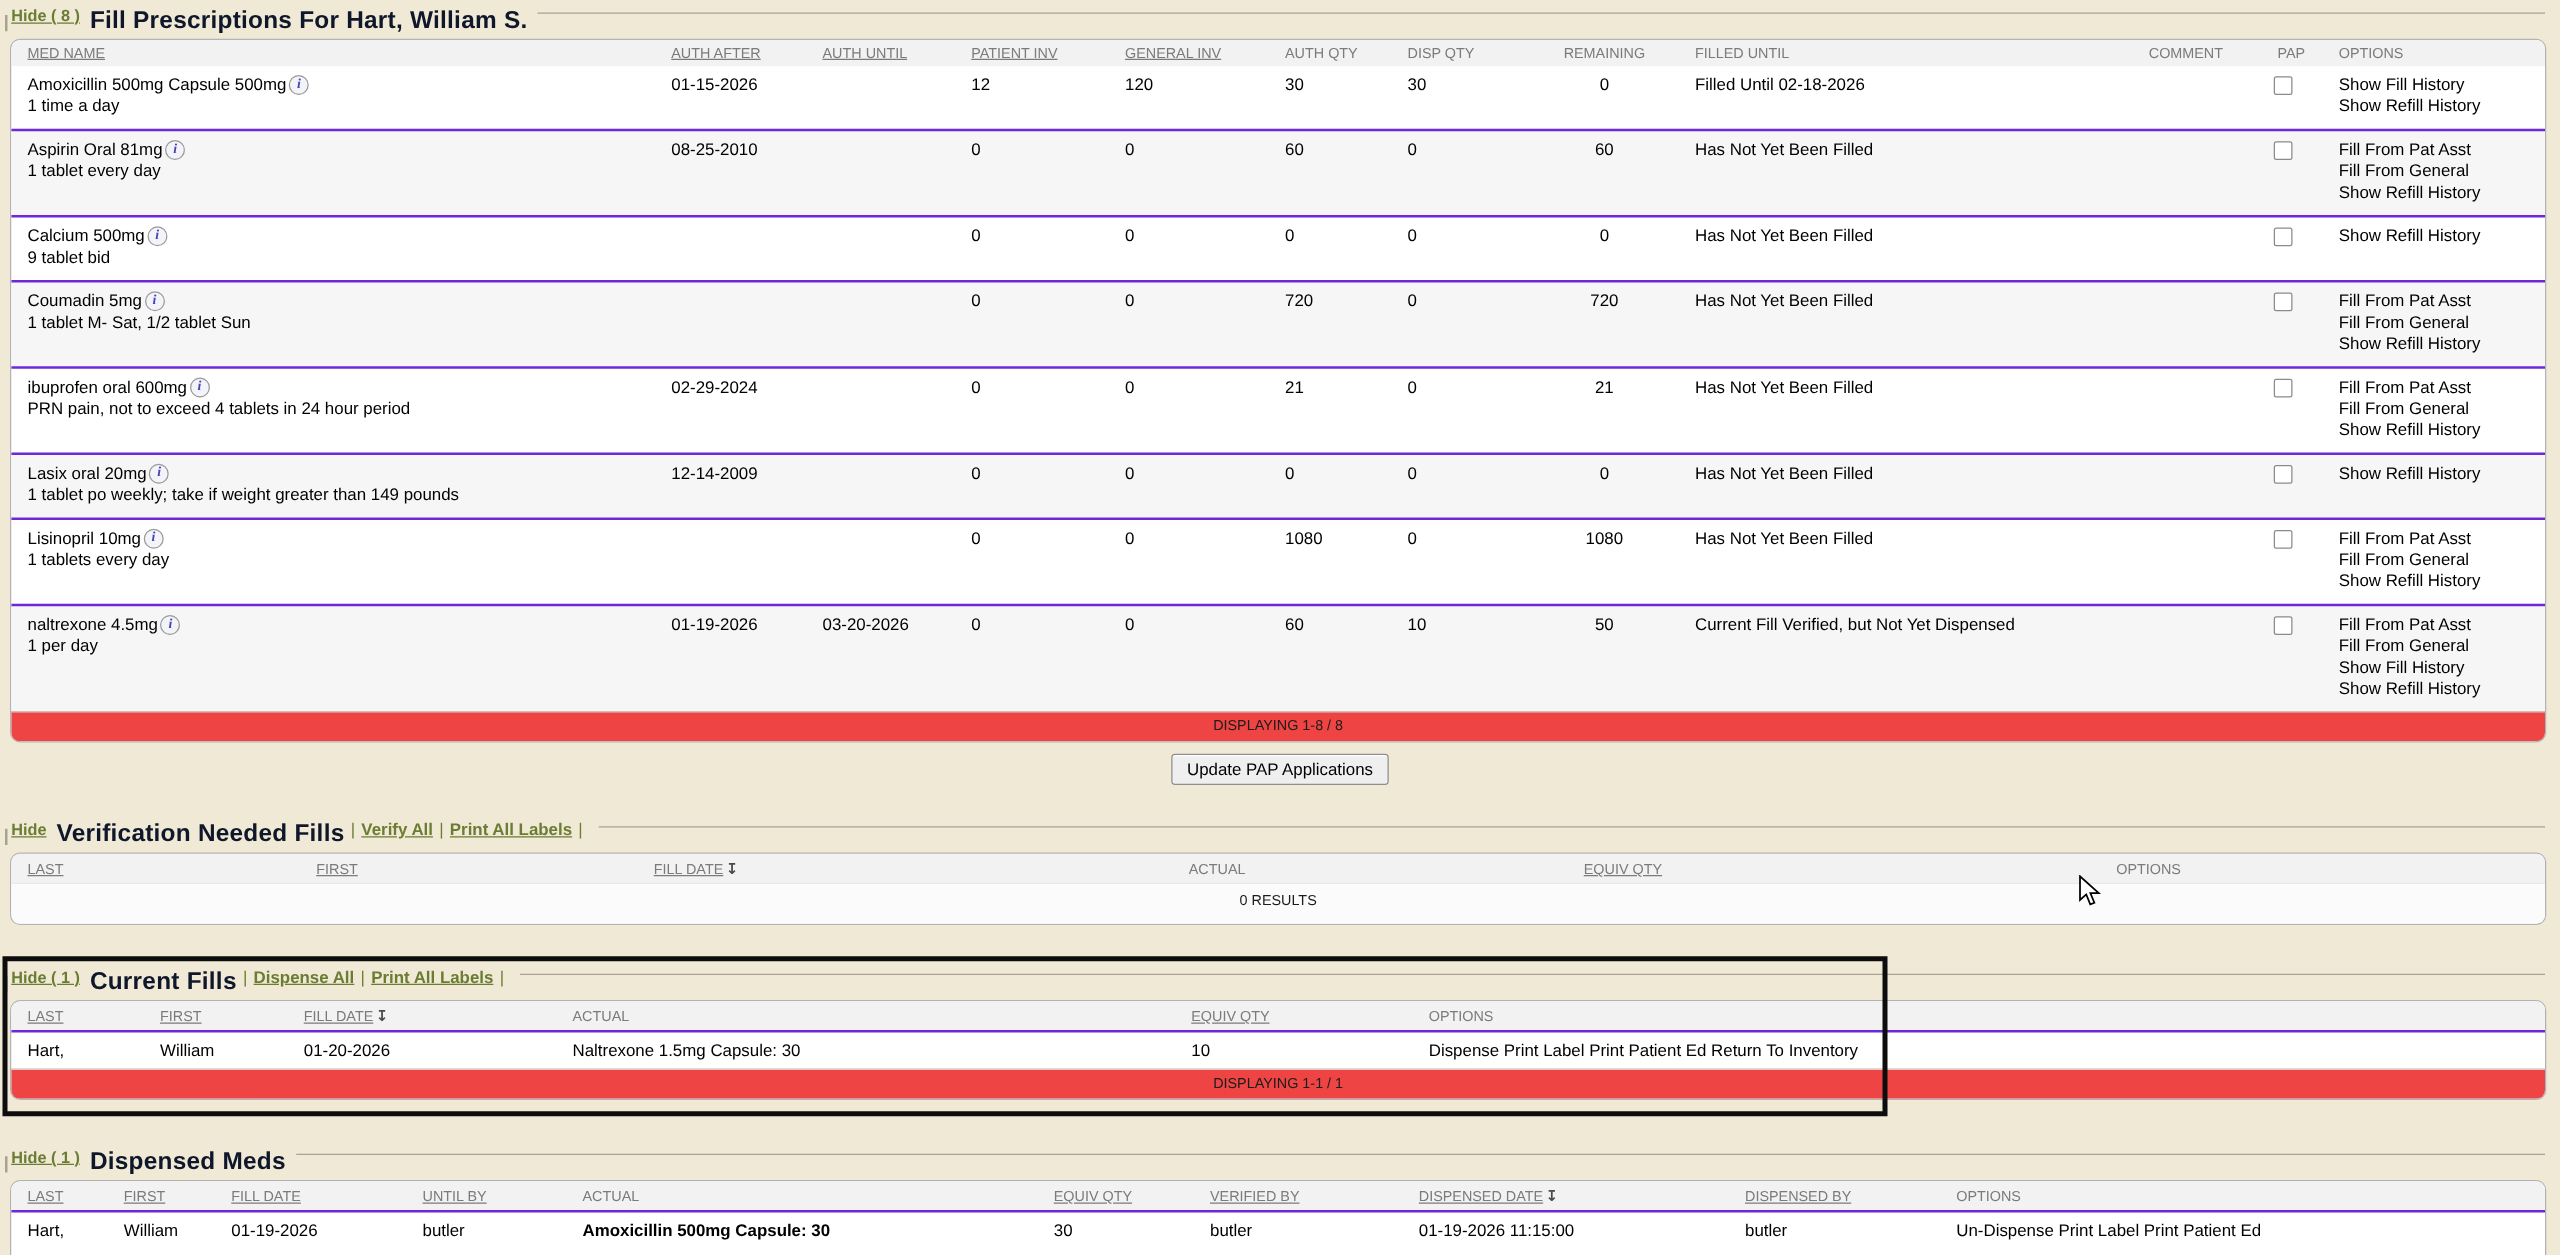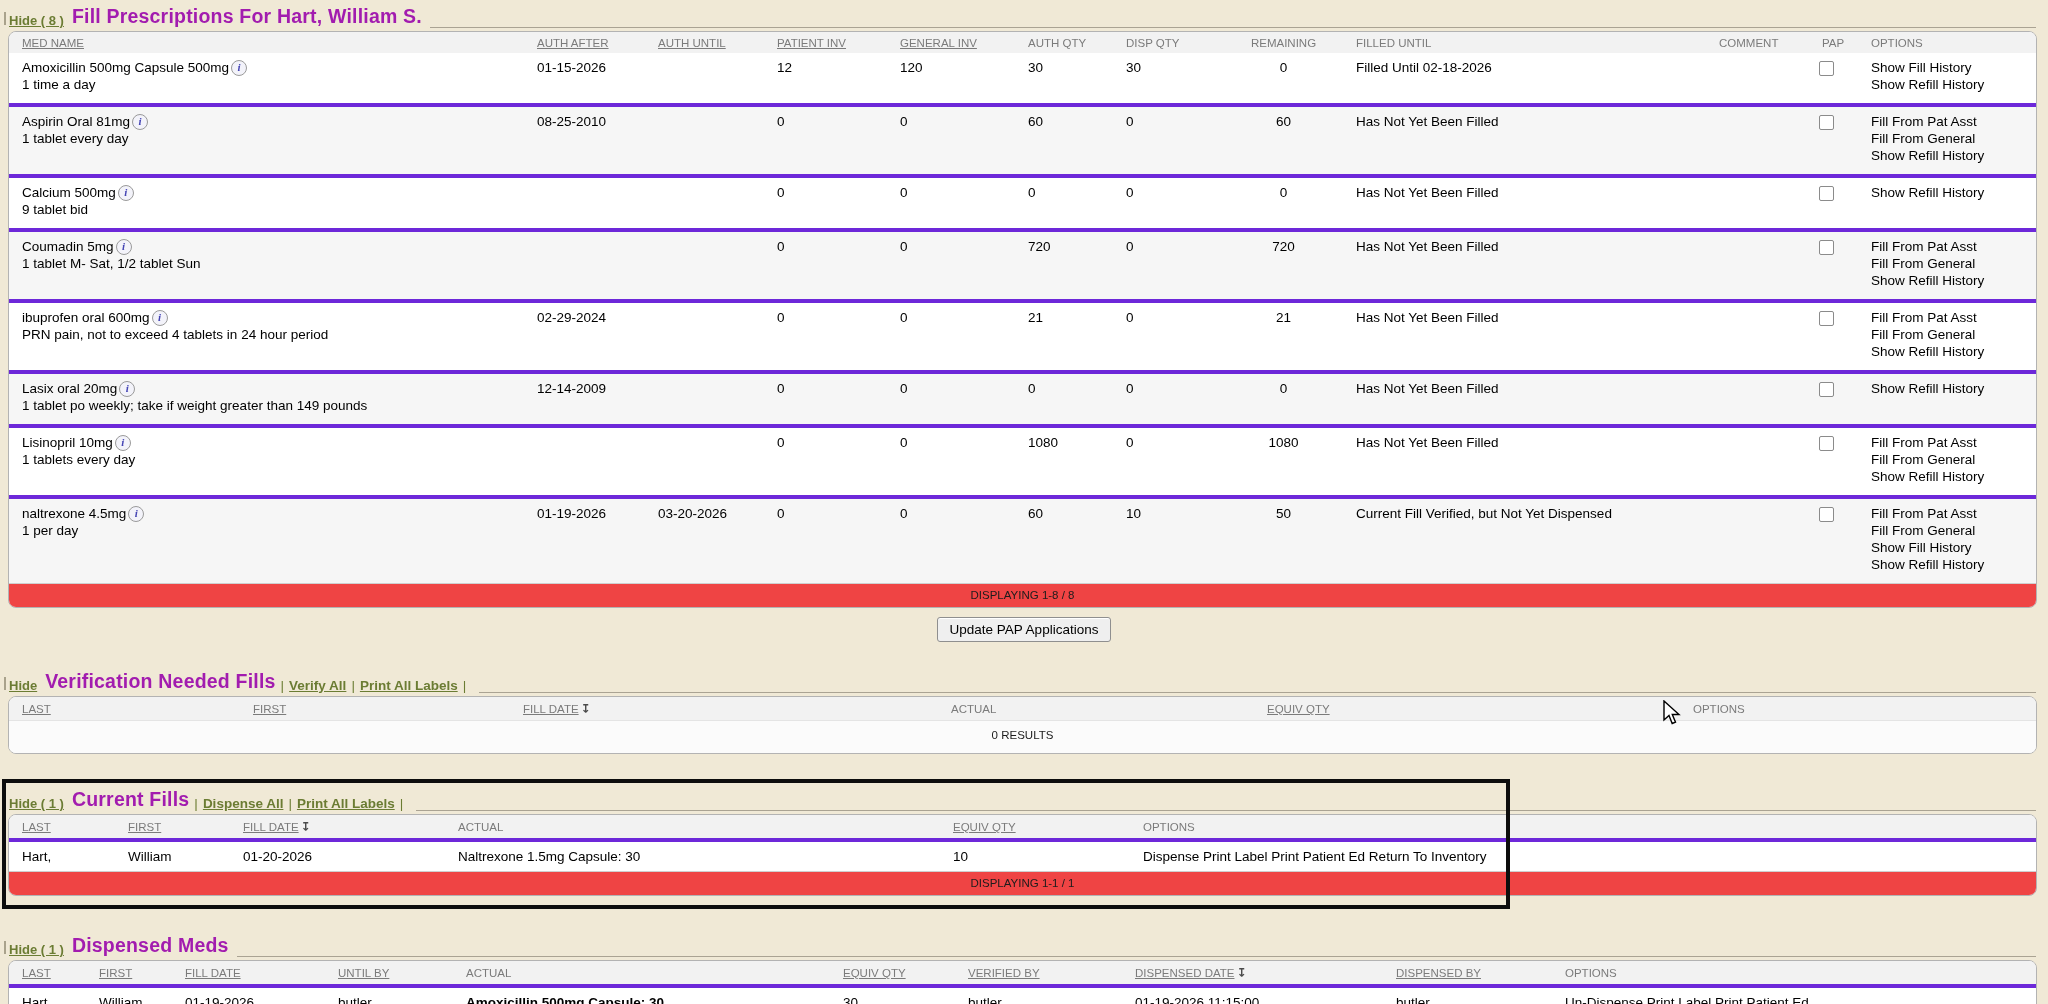--- a/index.html
+++ b/index.html
@@ -5,33 +5,33 @@
   html,body{margin:0;padding:0;}
   body{
     width:2048px;height:1004px;
     background:#f0e9d6;
     font-family:"Liberation Sans","DejaVu Sans",sans-serif;
     color:#000;
     position:relative;
     overflow:hidden;
   }
   
-  .legend{display:flex;align-items:flex-end;margin:0 12px 3px 4px;padding-top:2px;white-space:nowrap;}
+  .legend{display:flex;align-items:flex-start;margin:0 12px 3px 4px;padding-top:2px;white-space:nowrap;}
   .leg-tick{width:2px;height:13px;background:#a9a28c;margin-right:3px;align-self:flex-end;margin-bottom:3px;}
   .hide-link{color:#6b7c33;font-weight:bold;font-size:13px;text-decoration:underline;margin-right:8px;}
-  .legend-title{color:#a21caf;font-weight:bold;font-size:19.5px;letter-spacing:.2px;}
+  .legend-title{color:#0f172a;font-weight:bold;font-size:19.5px;letter-spacing:.2px;}
   .legend-sep{color:#6b7c33;font-size:13.5px;margin:0 5px;}
   .legend-link{color:#6b7c33;font-weight:bold;font-size:13.5px;text-decoration:underline;}
   .legend-line{flex:1;border-top:1px solid #aaa393;margin-left:8px;margin-top:5px;}
   
   .tbl{background:#fff;border:1px solid #b3b3b3;border-radius:8px;margin:0 11px 0 8px;overflow:hidden;}
   .thead{display:flex;background:#f2f2f2;color:#7b7b7b;font-size:11.5px;padding:5px 0 4px;align-items:baseline;}
   .thead .cell{padding-top:0;padding-bottom:0;}
   .u{text-decoration:underline;}
-  .row{display:flex;border-top:4px solid #6d28d9;font-size:13.5px;line-height:17px;}
+  .row{display:flex;border-top:2px solid #6d28d9;font-size:13.5px;line-height:17px;}
   .row.alt{background:#f6f6f6;}
   .cell{box-sizing:border-box;padding:6px 4px 10px 8px;flex:0 0 auto;}
   .cell.grow{flex:1 1 auto;}
   .c-first{padding-left:13px;}
   .tfoot{background:#ef4444;border-top:1px solid #cfcfcf;text-align:center;font-size:11.5px;color:#1c1c1c;padding:5px 0 6px;}
   .empty-row{display:block;text-align:center;font-size:11.5px;color:#1c1c1c;padding:8px 0 12px;border-top:1px solid #e4e4e4;background:#fbfbfb;}
   
   .m-med{flex-basis:520px;}  .m-aafter{flex-basis:121px;} .m-auntil{flex-basis:119px;}
   .m-pinv{flex-basis:123px;} .m-ginv{flex-basis:128px;}  .m-aqty{flex-basis:98px;}
   .m-dqty{flex-basis:97px;}  .m-rem{flex-basis:133px;text-align:center;}   .m-funtil{flex-basis:363px;}

